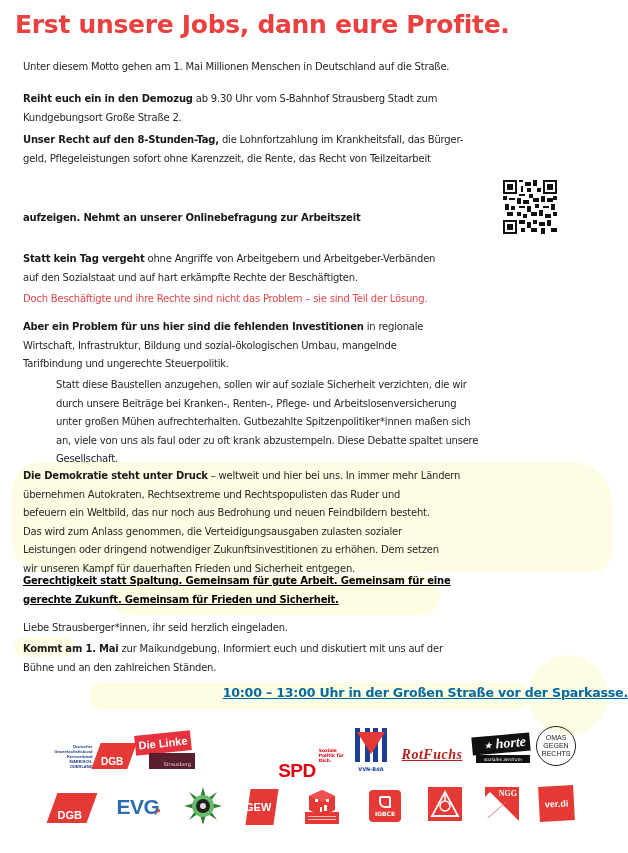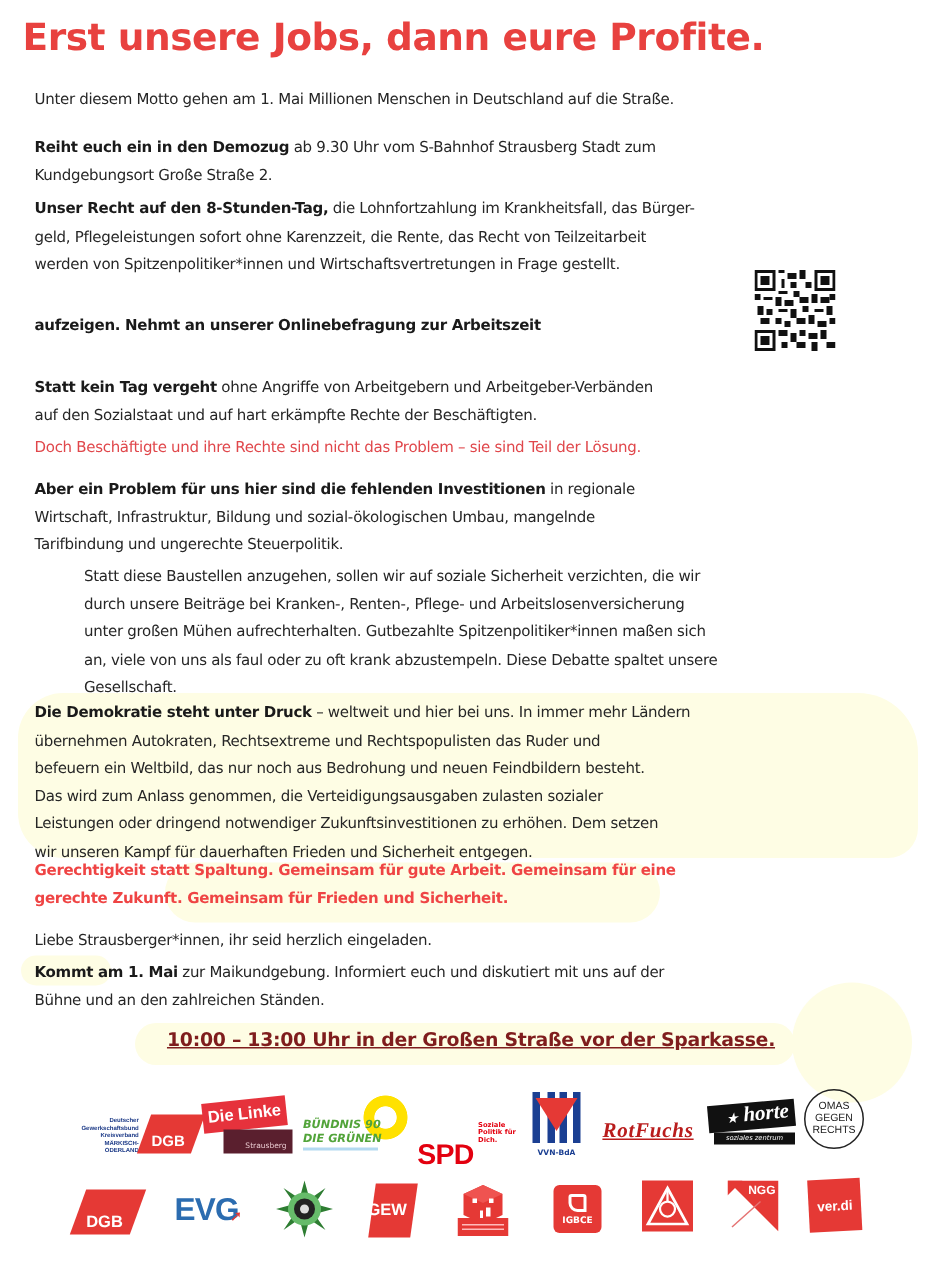--- a/index.html
+++ b/index.html
@@ -12,26 +12,26 @@
       font-size: 25px; color: #e8413f; letter-spacing: -0.3px;
       white-space: nowrap;
     }
     .para {
       position: absolute; left: 23px; width: 600px;
       font-size: 10px; line-height: 18.6px; color: #262626;
       letter-spacing: -0.2px;
     }
     .para b { font-weight: bold; color: #1a1a1a; }
     .red { color: #e0474b; }
-    .redbold { color: #ef4444; font-weight: bold; }
+    .redbold { color: #000000; font-weight: bold; text-decoration: underline; }
     .hl { position: absolute; background: #fefde4; border-radius: 20px; }
     .center-line {
-      position: absolute; left: 0; width: 628px; text-align: center;
+      position: absolute; left: 0; width: 628px; text-align: right;
       font-weight: bold; font-size: 12.6px; text-decoration: underline;
-      color: #7f1d1d; letter-spacing: -0.2px;
+      color: #0369a1; letter-spacing: -0.2px;
     }
     .qr {
       position: absolute; left: 503px; top: 180px; width: 54px; height: 54px;
       background: #fff;
     }
     .logo { position: absolute; display: flex; align-items: center; justify-content: center; }
     .dgb-box {
       background: #e53935; color: #fff; font-weight: bold; font-family: "Liberation Sans", sans-serif;
       transform: skewX(-20deg); display:flex; align-items:flex-end; justify-content:center;
     }
@@ -56,21 +56,20 @@
   </p>
 
   <p class="para" style="top:90px;">
     <b>Reiht euch ein in den Demozug</b><span> ab 9.30 Uhr vom S-Bahnhof Strausberg Stadt zum</span><br>
     <span>Kundgebungsort Große Straße 2.</span>
   </p>
 
   <p class="para" style="top:131px;">
     <b>Unser Recht auf den 8-Stunden-Tag,</b><span> die Lohnfortzahlung im Krankheitsfall, das Bürger-</span><br>
     <span>geld, Pflegeleistungen sofort ohne Karenzzeit, die Rente, das Recht von Teilzeitarbeit</span><br>
-    <span>werden von Spitzenpolitiker*innen und Wirtschaftsvertretungen in Frage gestellt.</span>
   </p>
 
   <p class="para" style="top:190px; width:470px;">
     <br>
     <b>aufzeigen. Nehmt an unserer Onlinebefragung zur Arbeitszeit</b><br>
   </p>
 
   <div class="qr">
     <svg width="54" height="54" viewBox="0 0 27 27">
       <rect width="27" height="27" fill="#fff"></rect>
@@ -185,28 +184,20 @@
     <div class="dgb-box" style="width:36px; height:26px; font-size:10px; padding-bottom:2px;">
         <span>DGB</span>
       </div>
   </div>
 
   <div class="logo" style="left:135px; top:733px; width:60px; height:38px; display:block;">
     <div style="position:absolute; left:0; top:0; width:56px; height:20px; background:#e6323c; color:#fff; font-weight:bold; font-size:11px; font-family:'Liberation Sans',sans-serif; transform:rotate(-6deg); display:flex; align-items:center; justify-content:center;">Die Linke</div>
     <div style="position:absolute; left:14px; top:20px; width:46px; height:16px; background:#5a1f2e; color:#e8c9cf; font-size:5px; display:flex; align-items:flex-end; justify-content:flex-end; padding:0 4px 2px 0;">Strausberg</div>
   </div>
 
-  <div class="logo" style="left:200px; top:728px; width:78px; height:42px; display:block;">
-    <div style="position:absolute; left:40px; top:0; width:34px; height:34px; border-radius:50%; background:radial-gradient(circle, #fff 30%, #ffe100 32%, #ffe100 60%, transparent 62%);"></div>
-    <div style="position:absolute; left:2px; top:17px; font-size:7.5px; font-weight:bold; font-style:italic; color:#52a43a; line-height:9px;">
-      <div>BÜNDNIS 90</div>
-        <div>DIE GRÜNEN</div>
-    </div>
-    <div style="position:absolute; left:2px; top:37px; width:50px; height:2px; background:#b3d9f0;"></div>
-  </div>
 
   <div class="logo" style="left:278px; top:742px; width:66px; height:26px;">
     <span style="color:#e3000f; font-weight:bold; font-size:19px; font-family:'Liberation Sans',sans-serif; letter-spacing:-0.5px;margin-top:32px;">SPD</span>
     <span style="color:#e3000f; font-size:4.5px; line-height:5px; font-weight:bold; margin-left:3px; display:flex; flex-direction:column;">
       <span>Soziale</span>
         <span>Politik für</span>
         <span>Dich.</span>
     </span>
   </div>
 
@@ -301,20 +292,20 @@
       <line x1="15" y1="4" x2="15" y2="12" stroke="#fff" stroke-width="1.5"></line>
     </svg>
   </div>
 
   <div class="logo" style="left:485px; top:787px; width:34px; height:34px; background:#fff; display:block;">
     <svg width="34" height="34" viewBox="0 0 34 34">
       <polygon points="0,0 34,0 34,34" fill="#e53935"></polygon>
       <polygon points="0,0 10,0 0,10" fill="#e53935"></polygon>
       <line x1="3" y1="31" x2="22" y2="14" stroke="#e57373" stroke-width="1"></line>
     </svg>
-    <span style="position:absolute; right:2px; top:2px; color:#fff; font-size:8px; font-weight:bold; font-family:Liberation Sans, sans-serif;">NGG</span>
+    <span style="position:absolute; right:2px; top:2px; color:#fff; font-size:8px; font-weight:bold; font-family:Liberation Serif, serif;">NGG</span>
   </div>
 
   <div class="logo" style="left:539px; top:786px; width:35px; height:35px; background:#e53935; transform:rotate(-3deg);">
     <span style="color:#fff; font-weight:bold; font-size:9px; font-family:'Liberation Sans',sans-serif;">ver.di</span>
   </div>
 
 </div>
 
 </body></html>

